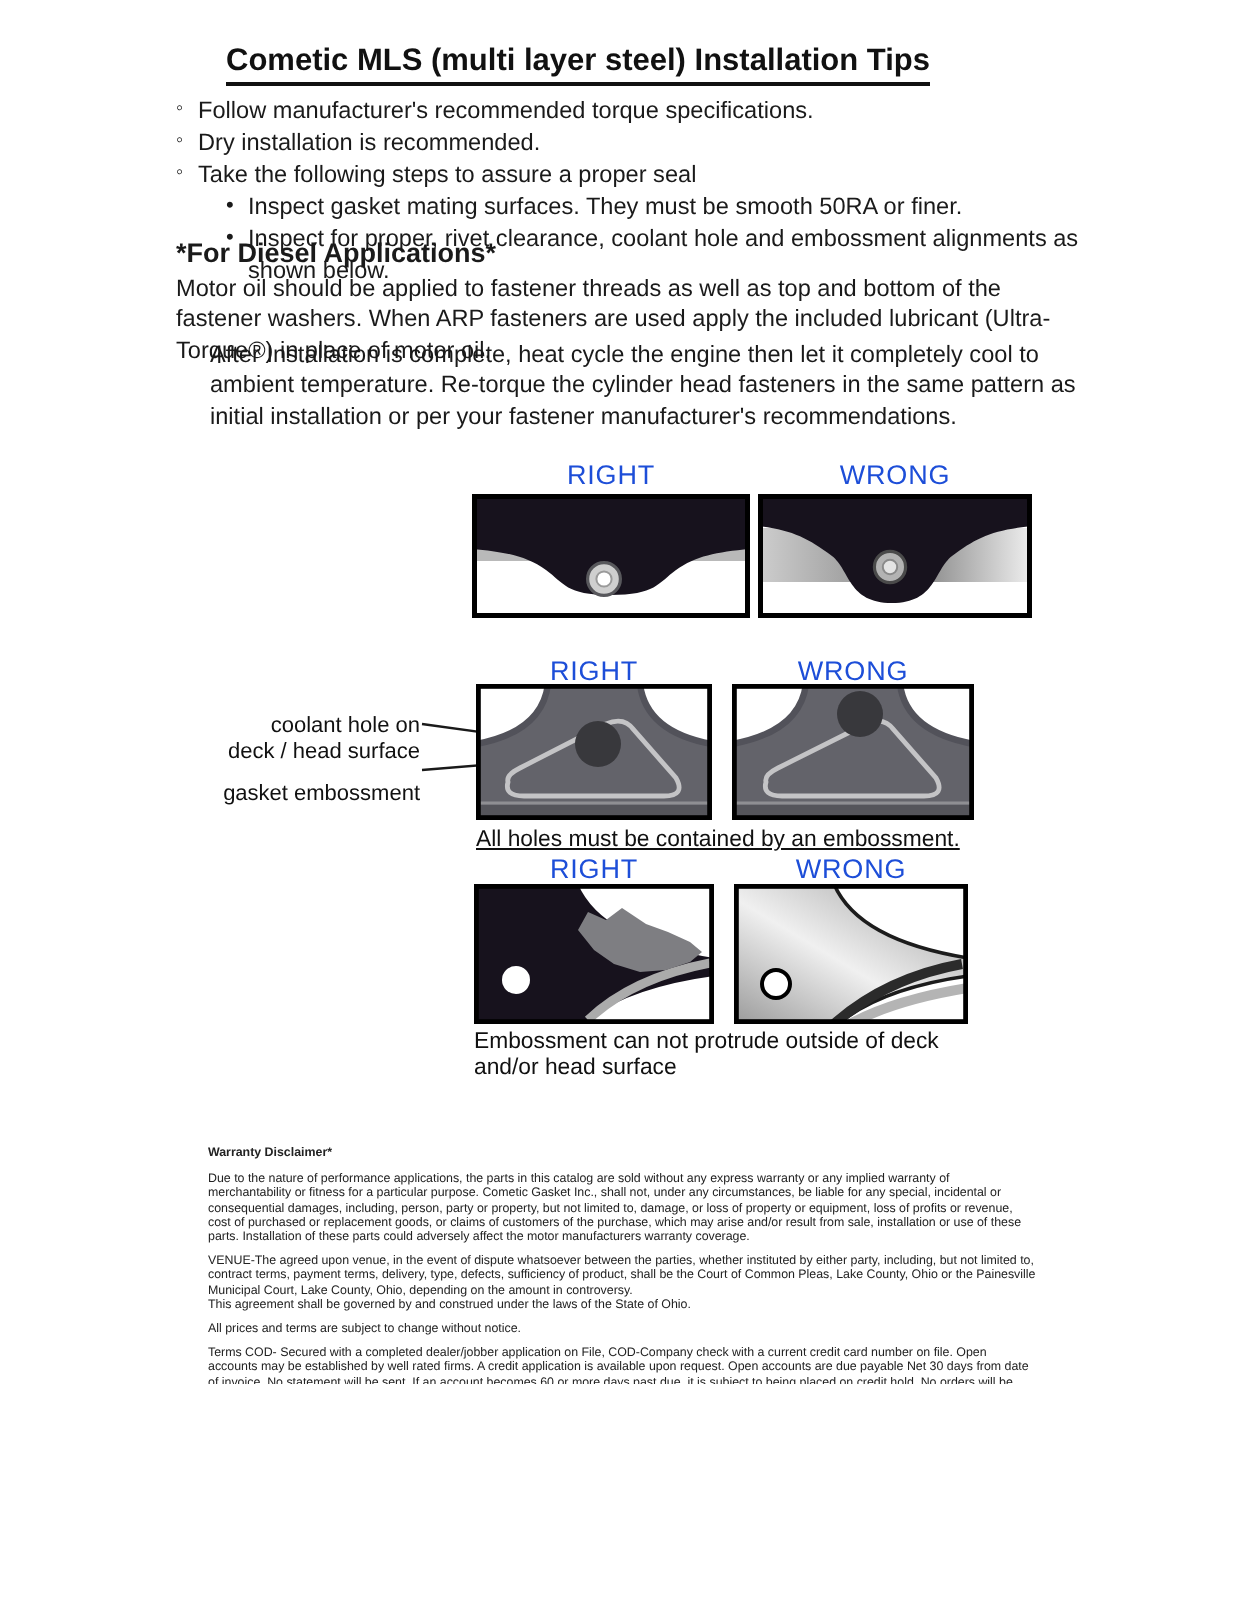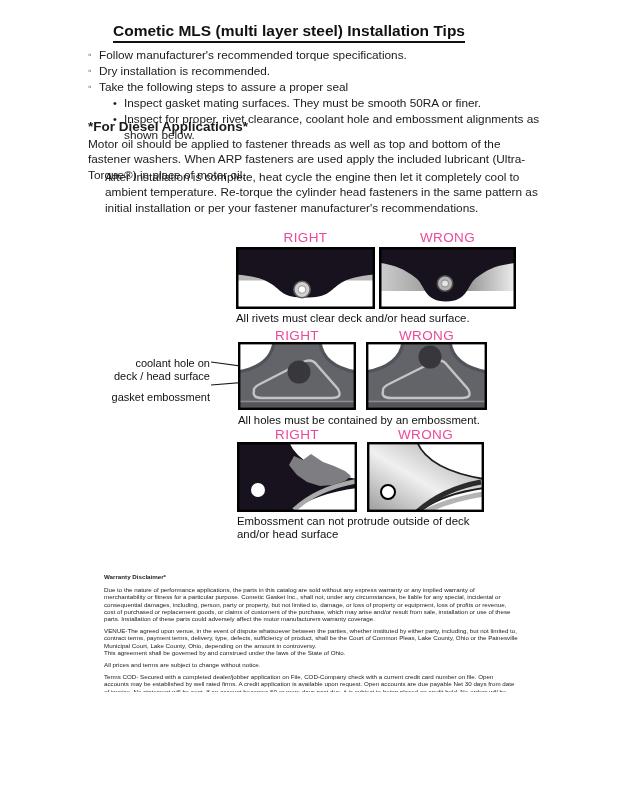--- a/index.html
+++ b/index.html
@@ -12,21 +12,21 @@
   
   .tips{left:88px;top:47px;font-size:11.8px;line-height:16px;width:470px;}
   .tip-row{display:flex;align-items:flex-start;}
   .tip-row.sub{padding-left:25px;}
   .glyph{width:11px;flex:0 0 11px;font-size:10px;line-height:16px;}
   .glyph.dot{font-size:11px;}
   
   .diesel-h{left:88px;top:119px;font-size:13.5px;font-weight:bold;}
   .body-p{left:88px;width:452px;font-size:11.8px;line-height:15.4px;}
   
-  .dlabel{font-size:13.5px;letter-spacing:0.4px;color:#ec4899;text-align:center;white-space:nowrap;}
+  .dlabel{font-size:13.5px;letter-spacing:0.4px;color:#1d4ed8;text-align:center;white-space:nowrap;}
   .dcaption{font-size:11.4px;color:#111;white-space:pre-line;line-height:13px;}
   .side-label{font-size:11px;line-height:13px;text-align:right;white-space:pre-line;color:#111;margin-top:12px;}
   .dbox{display:block;}
   
   .legal{left:104px;top:573px;width:414px;font-size:6.2px;line-height:7.2px;color:#222;}
   .legal .lh{font-weight:bold;margin:0 0 6px 0;}
   .legal p{margin:0 0 5px 0;white-space:pre-line;}
   .partno{left:383px;top:760px;font-size:13.5px;letter-spacing:0.4px;color:#2e2e2e;}
 </style>
 </head>
@@ -85,21 +85,20 @@
       </linearGradient>
     </defs>
     <rect width="137" height="62" fill="#ffffff"></rect>
     <rect y="17" width="137" height="27" fill="url(#g1w)"></rect>
     <path d="M0,0 H137 V16 C117,18 109,22 97,31 C88,38 89,54.5 67,54.5 C45,54.5 46,38 37,31 C25,22 17,18 0,16 Z" fill="#17121d"></path>
     <circle cx="66" cy="36.5" r="7.8" fill="#b3b3b3" stroke="#4a4a4a" stroke-width="1.6"></circle>
     <circle cx="66" cy="36.5" r="3.6" fill="#e4e4e4" stroke="#8a8a8a" stroke-width="1"></circle>
     <rect x="1.25" y="1.25" width="134.5" height="59.5" fill="none" stroke="#000000" stroke-width="2.5"></rect>
   </svg>
 
-  <div class="abs dcaption" style="left:236px;top:312px;">All rivets must clear deck and/or head surface.</div>
 
   <div class="abs dlabel" style="left:238px;top:328px;width:118px;">RIGHT</div>
   <div class="abs dlabel" style="left:366px;top:328px;width:121px;">WRONG</div>
 
   <div class="abs side-label" style="left:88px;top:345px;width:122px;">coolant hole on
 deck / head surface</div>
   <div class="abs side-label" style="left:88px;top:379px;width:122px;">gasket embossment</div>
 
   <svg class="abs" style="left:204px;top:352px;pointer-events:none;" width="100" height="40" viewBox="0 0 100 40">
     <line x1="7" y1="10" x2="94" y2="22" stroke="#1a1a1a" stroke-width="1.2"></line>
@@ -125,21 +124,21 @@
     <path d="M37,0 C35,16 22,26 0,30" fill="none" stroke="#52525a" stroke-width="3.2"></path>
     <path d="M121,0 L84,0 C86,16 99,26 121,30 Z" fill="#ffffff"></path>
     <path d="M84,0 C86,16 99,26 121,30" fill="none" stroke="#52525a" stroke-width="3.2"></path>
     <path d="M17,49 Q15,56 25,56 L96,56 Q107,56 102,47 L81,23 Q76,16 67,20 L23,42 Q16,45.5 17,49 Z" fill="none" stroke="#c4c4c6" stroke-width="2.4"></path>
     <circle cx="64" cy="15" r="11.5" fill="#38383c"></circle>
     <line x1="0" y1="59.5" x2="121" y2="59.5" stroke="#8f8f93" stroke-width="1.4"></line>
     <rect y="60.5" width="121" height="7.5" fill="#55555b"></rect>
     <rect x="1.2" y="1.2" width="118.6" height="65.6" fill="none" stroke="#000000" stroke-width="2.4"></rect>
   </svg>
 
-  <div class="abs dcaption" style="left:238px;top:414px;">All holes must be contained by an embossment.</div>
+  <div class="abs dcaption" style="left:238px;top:414px;text-decoration:underline;">All holes must be contained by an embossment.</div>
 
   <div class="abs dlabel" style="left:237px;top:427px;width:120px;">RIGHT</div>
   <div class="abs dlabel" style="left:367px;top:427px;width:117px;">WRONG</div>
 
   <svg class="abs dbox" style="left:237px;top:442px;" width="120" height="70" viewBox="0 0 120 70">
     <rect width="120" height="70" fill="#ffffff"></rect>
     <path d="M0,0 H52 Q64,28 120,37 L120,46 Q76,52 54,70 L0,70 Z" fill="#17121d"></path>
     <path d="M118,39.5 Q79,47 57,68" stroke="#ababab" stroke-width="4.5" fill="none"></path>
     <polygon points="57,14 66,18 74,12 86,20 97,24 108,29 114,34 108,39 96,43 83,44 70,40 60,33 52,23" fill="#7e7e82"></polygon>
     <circle cx="21" cy="48" r="7" fill="#ffffff"></circle>

